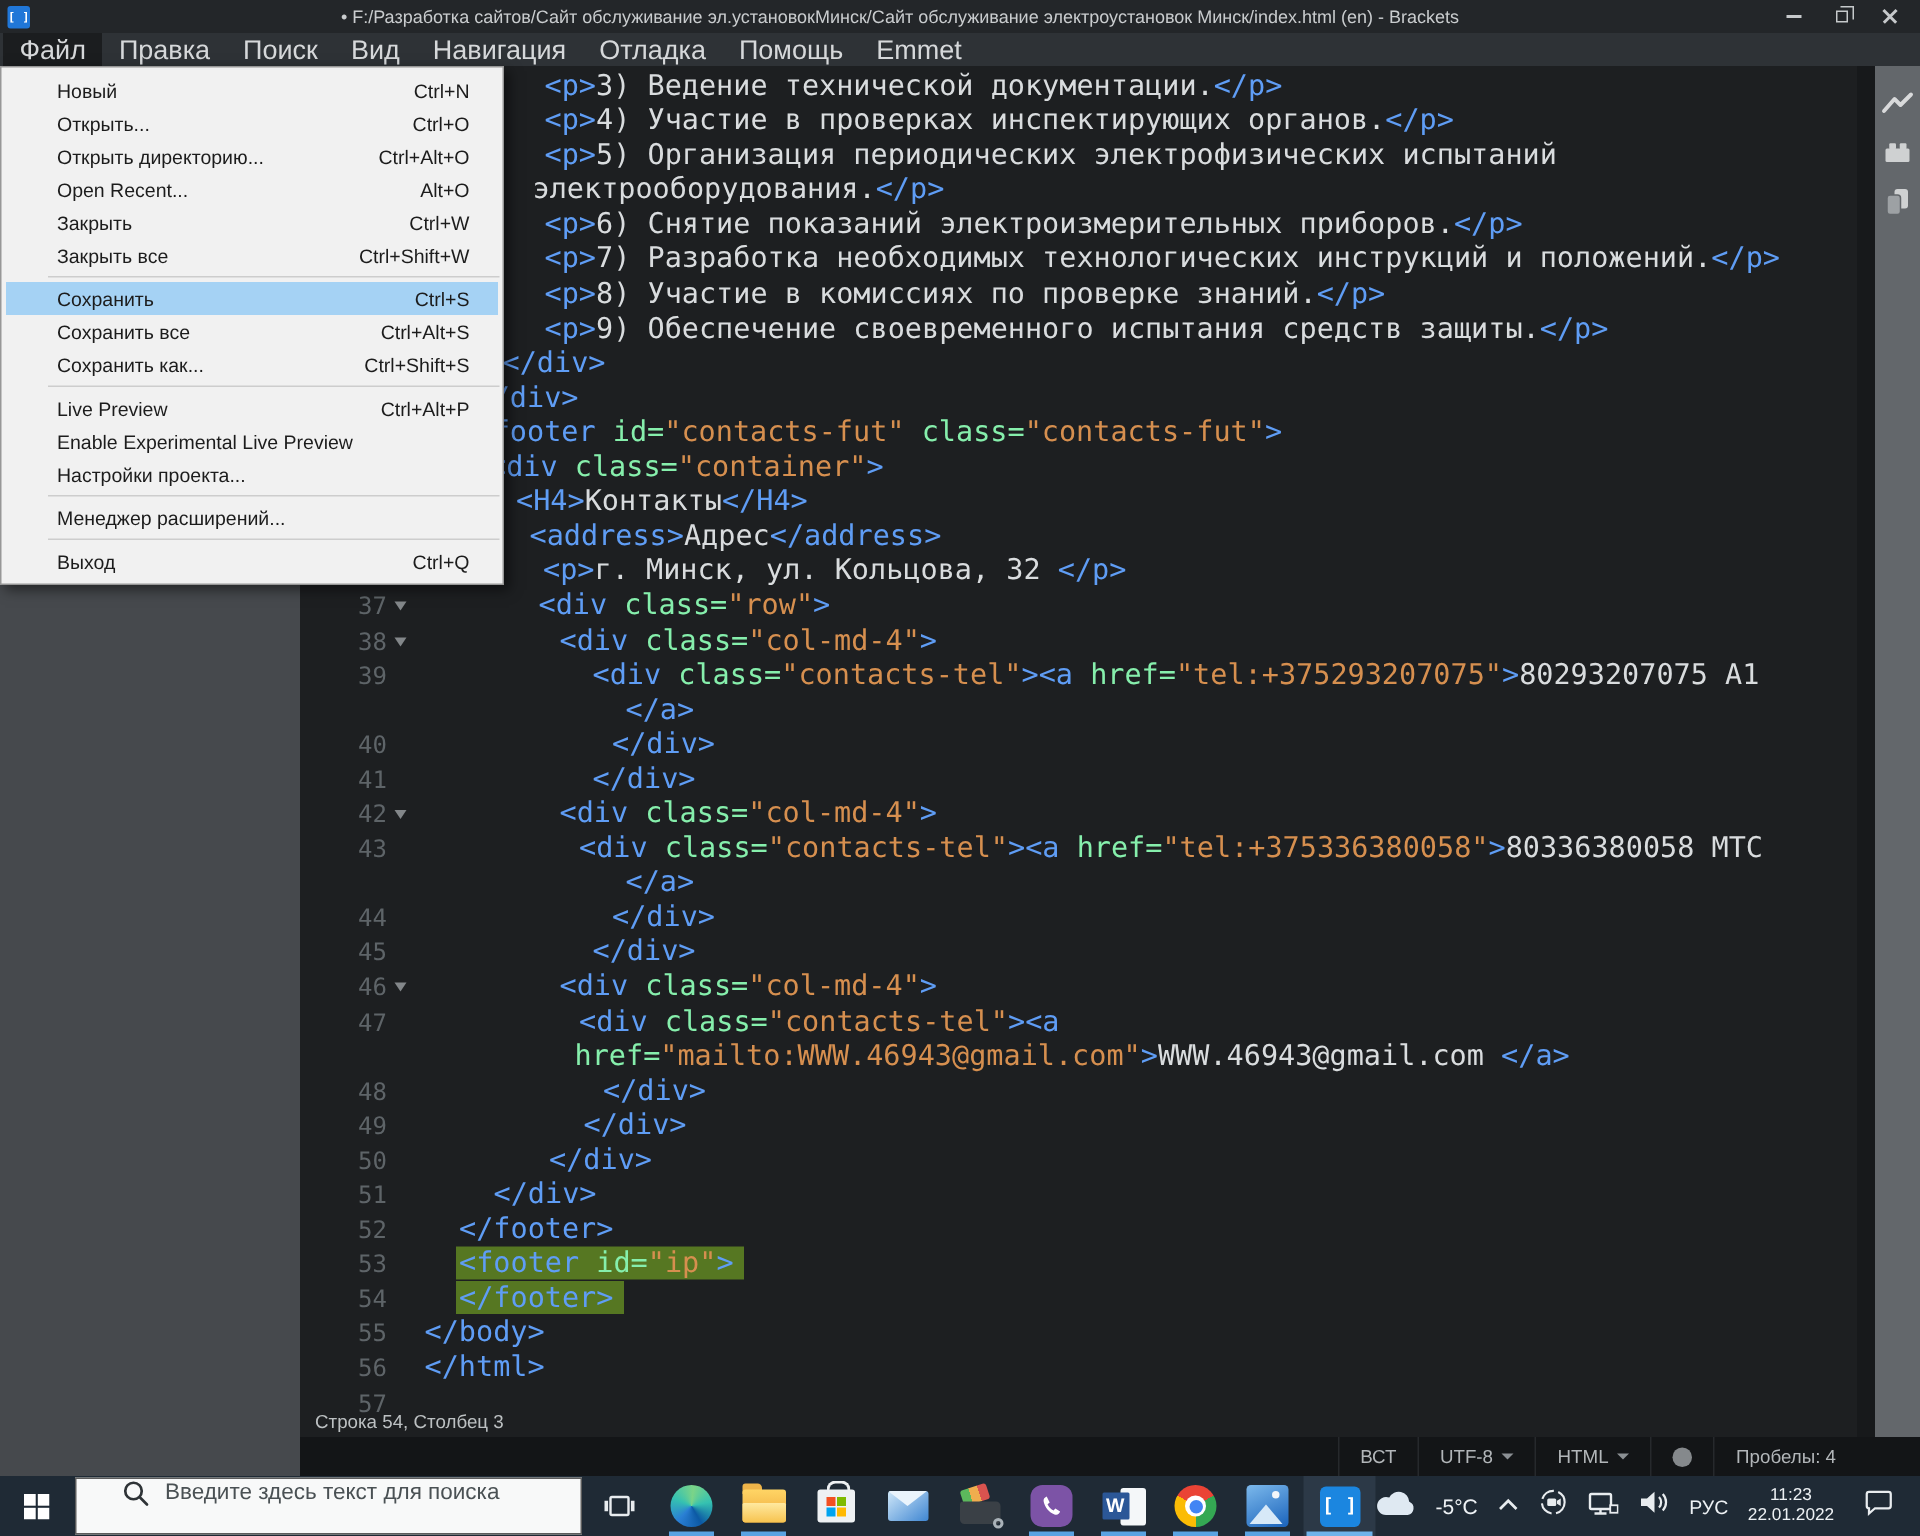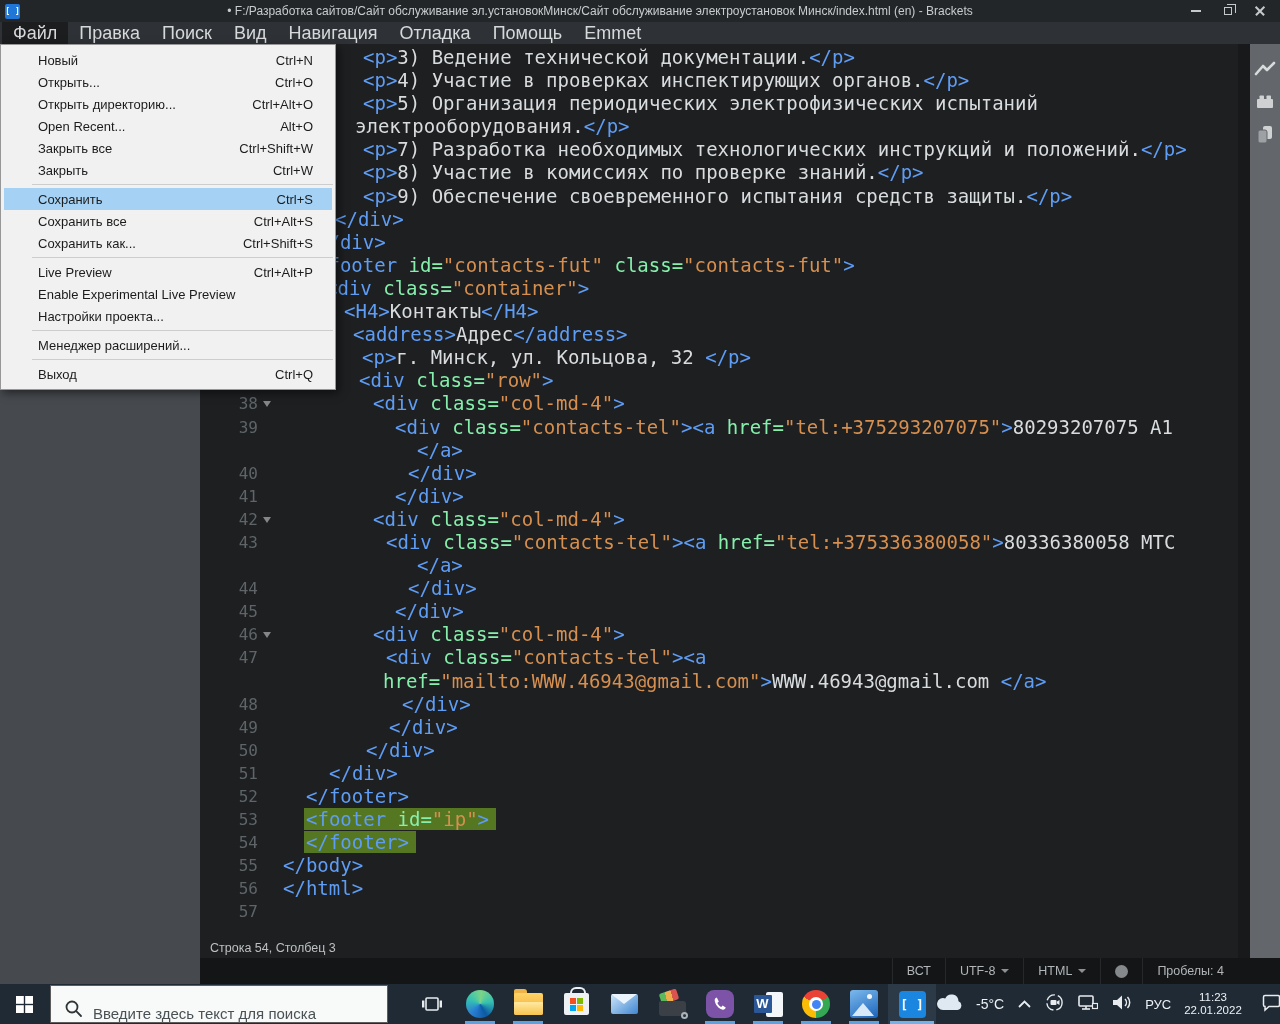--- a/index.html
+++ b/index.html
@@ -74,23 +74,23 @@
   .sb-seg { padding:0 14px; height:100%; display:flex; align-items:center; gap:6px;
             border-left:1px solid #26292c; color:#b2b6b9; white-space:nowrap; }
   .caret { width:0; height:0; border-left:4px solid transparent; border-right:4px solid transparent;
            border-top:4px solid #8b9094; }
   .lint-dot { width:13px; height:13px; border-radius:50%; background:#85898c; }
 
   
   .taskbar { position:absolute; left:0; top:984px; width:1280px; height:40px;
              background:#1f2a35; display:flex; align-items:center; z-index:40; }
   .tb-btn { width:48px; height:40px; display:grid; place-items:center; flex:0 0 auto; }
-  .searchbox { width:338px; height:38px; margin:1px 20px 1px 2px; background:#f8f9f9;
-               border:1px solid #5c5c5c; display:flex; align-items:flex-end; gap:10px;
-               padding-left:13px; flex:0 0 auto; }
+  .searchbox { width:338px; height:38px; margin:1px 1px 1px 2px; background:#f8f9f9;
+               border:1px solid #5c5c5c; display:flex; align-items:flex-start; gap:10px;
+               padding-left:30px; flex:0 0 auto; }
   .searchbox input { border:none; outline:none; background:transparent; flex:1;
                      font:15px "Liberation Sans",sans-serif; color:#3e4346; }
   .searchbox input::placeholder { color:#4a5154; opacity:1; }
   .app-slot { width:48px; height:40px; position:relative; display:grid; place-items:center; flex:0 0 auto; }
   .app-slot.active { background:#2c3947; }
   .run-line { position:absolute; bottom:0; left:9px; width:30px; height:3px; background:#5aa3e2; }
   .app-slot.active .run-line { left:2px; width:44px; background:#6fb3ea; }
 
   .tray { margin-left:auto; display:flex; align-items:center; gap:13px; padding-right:38px; color:#edf1f4; }
   .tray-temp { font-size:14px; }
@@ -194,20 +194,24 @@
           <span class="ltext" style="left: 163px;"><span class="c-t">&lt;p&gt;</span><span class="c-p">4) Участие в проверках инспектирующих органов.</span><span class="c-t">&lt;/p&gt;</span></span>
         </div>
         <div class="crow">
           <span class="lnum">25</span>
           <span class="ltext" style="left: 163px;"><span class="c-t">&lt;p&gt;</span><span class="c-p">5) Организация периодических электрофизических испытаний</span></span>
         </div>
         <div class="crow">
           <span class="ltext" style="left: 155px;"><span class="c-p">электрооборудования.</span><span class="c-t">&lt;/p&gt;</span></span>
         </div>
         <div class="crow">
+          <span class="lnum">26</span>
+          <span class="ltext" style="left: 163px;"><span class="c-t">&lt;p&gt;</span><span class="c-p">6) Снятие показаний электроизмерительных приборов.</span><span class="c-t">&lt;/p&gt;</span></span>
+        </div>
+        <div class="crow">
           <span class="lnum">27</span>
           <span class="ltext" style="left: 163px;"><span class="c-t">&lt;p&gt;</span><span class="c-p">7) Разработка необходимых технологических инструкций и положений.</span><span class="c-t">&lt;/p&gt;</span></span>
         </div>
         <div class="crow">
           <span class="lnum">28</span>
           <span class="ltext" style="left: 163px;"><span class="c-t">&lt;p&gt;</span><span class="c-p">8) Участие в комиссиях по проверке знаний.</span><span class="c-t">&lt;/p&gt;</span></span>
         </div>
         <div class="crow">
           <span class="lnum">29</span>
           <span class="ltext" style="left: 163px;"><span class="c-t">&lt;p&gt;</span><span class="c-p">9) Обеспечение своевременного испытания средств защиты.</span><span class="c-t">&lt;/p&gt;</span></span>
@@ -399,26 +403,26 @@
       </div>
       <div class="dd-row">
         <span class="dd-label">Открыть директорию...</span>
         <span class="dd-short">Ctrl+Alt+O</span>
       </div>
       <div class="dd-row">
         <span class="dd-label">Open Recent...</span>
         <span class="dd-short">Alt+O</span>
       </div>
       <div class="dd-row">
+        <span class="dd-label">Закрыть</span>
+        <span class="dd-short">Ctrl+W</span>
+      </div>
+      <div class="dd-row">
         <span class="dd-label">Закрыть все</span>
         <span class="dd-short">Ctrl+Shift+W</span>
-      </div>
-      <div class="dd-row">
-        <span class="dd-label">Закрыть</span>
-        <span class="dd-short">Ctrl+W</span>
       </div>
       <div class="dd-sep"></div>
       <div class="dd-row hl">
         <span class="dd-label">Сохранить</span>
         <span class="dd-short">Ctrl+S</span>
       </div>
       <div class="dd-row">
         <span class="dd-label">Сохранить все</span>
         <span class="dd-short">Ctrl+Alt+S</span>
       </div>

